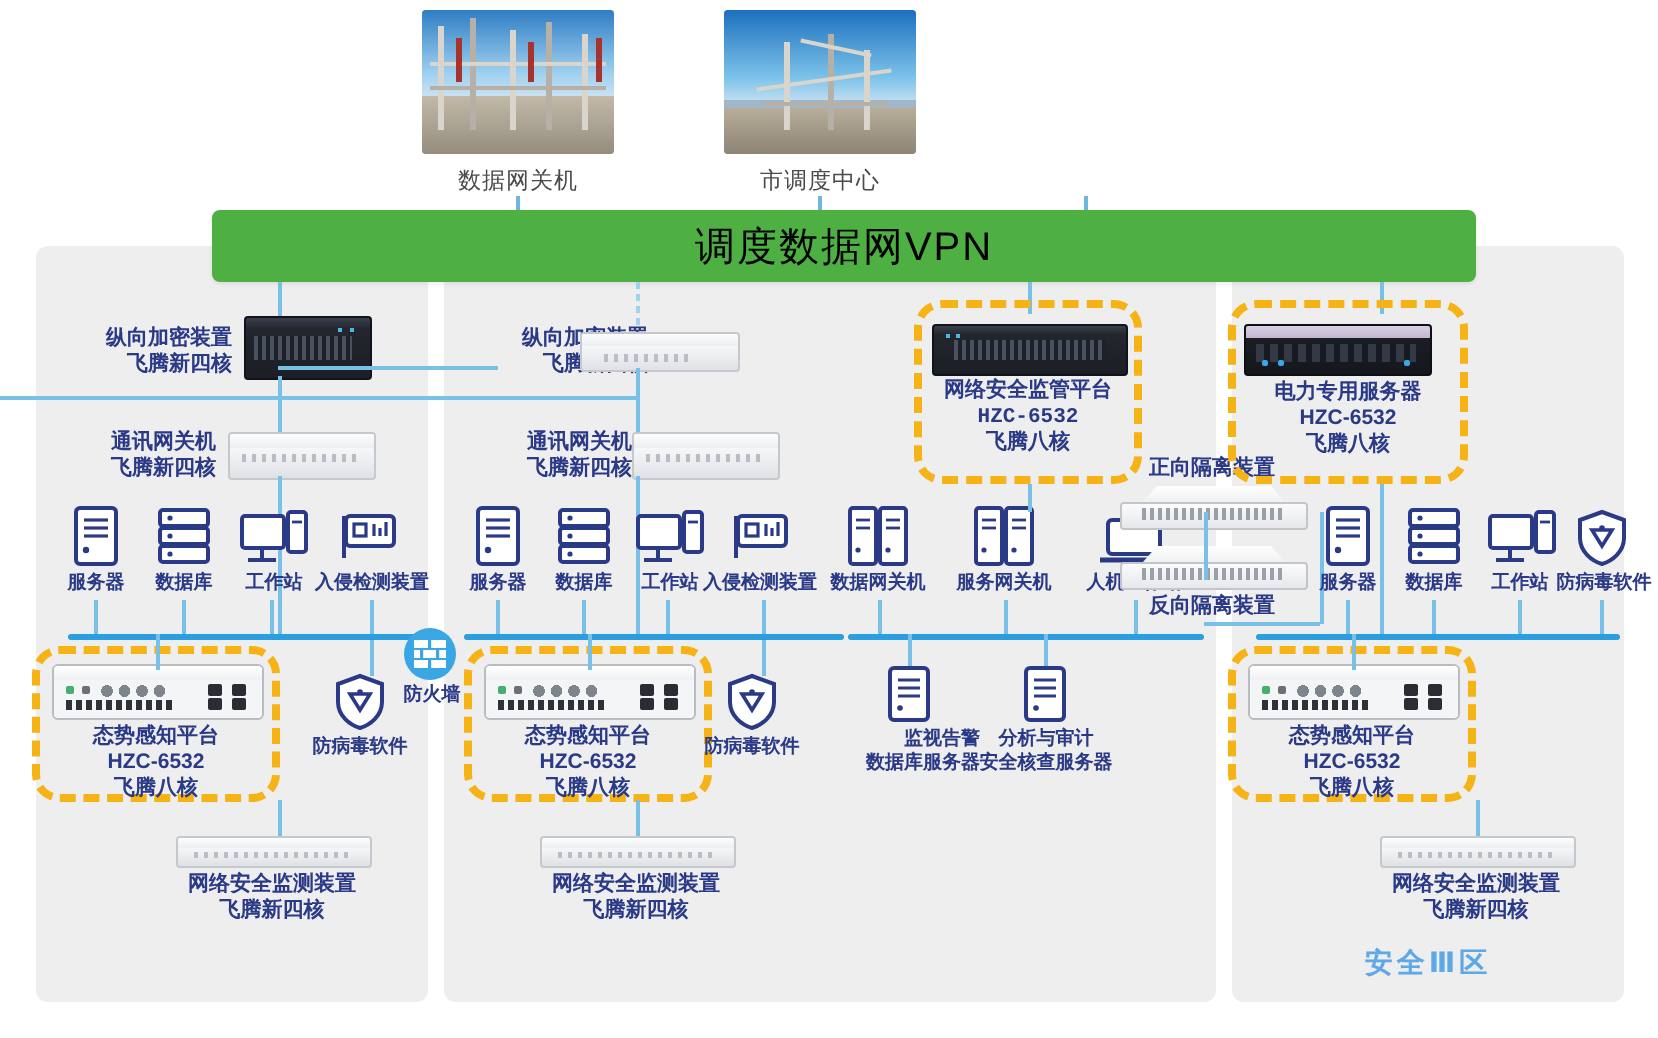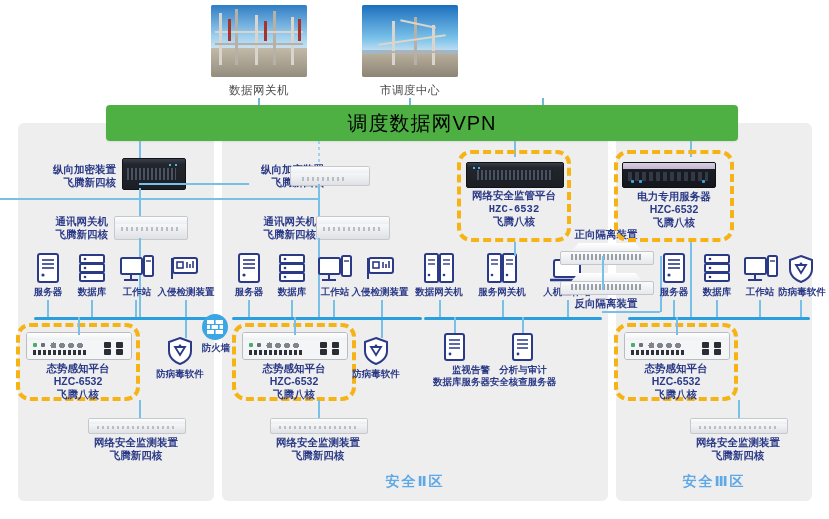--- a/index.html
+++ b/index.html
@@ -489,21 +489,20 @@
   <div class="chassis-light" style="left:270px;top:418px;width:96px;height:14px;">
     <div class="top"></div>
       <div class="strip" style="top:52%;height:22%;"></div>
   </div>
   <div class="vline" style="left:318px;top:400px;height:18px;"></div>
   <div class="dev-txt" style="left:258px;top:436px;width:120px;">
     <div>网络安全监测装置</div>
     <div>飞腾新四核</div>
   </div>
 
-  <div class="zone-label" style="left:222px;top:473px;width:386px;">安全Ⅱ区</div>
 
   <div class="fw-badge" style="left:202px;top:314px;">
     <svg width="16" height="16" viewBox="0 0 16 16">
         <rect x="0" y="1" width="16" height="4" fill="#fff"></rect>
         <rect x="0" y="6" width="16" height="4" fill="#fff"></rect>
         <rect x="0" y="11" width="16" height="4" fill="#fff"></rect>
         <rect x="7" y="1" width="1.6" height="4" fill="#3aa6e4"></rect>
         <rect x="3" y="6" width="1.6" height="4" fill="#3aa6e4"></rect>
         <rect x="11" y="6" width="1.6" height="4" fill="#3aa6e4"></rect>
         <rect x="7" y="11" width="1.6" height="4" fill="#3aa6e4"></rect>

